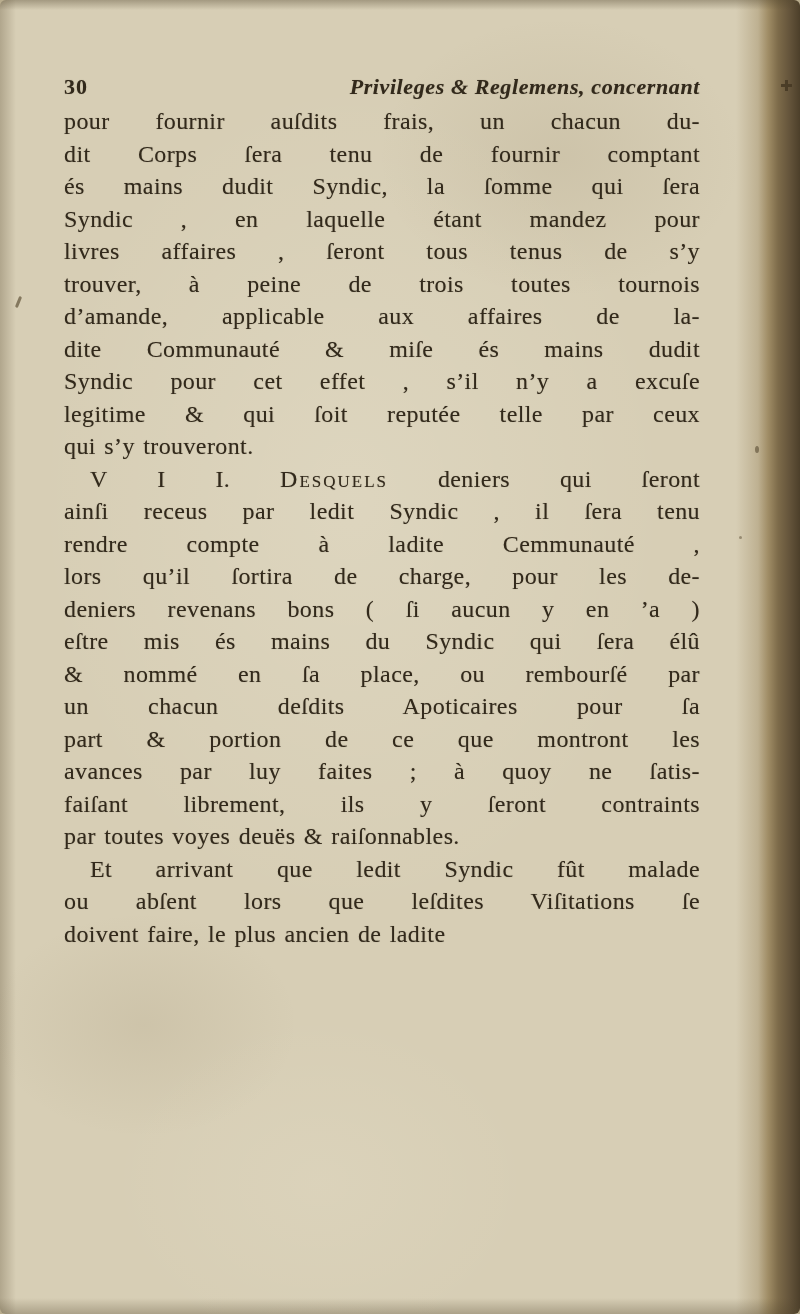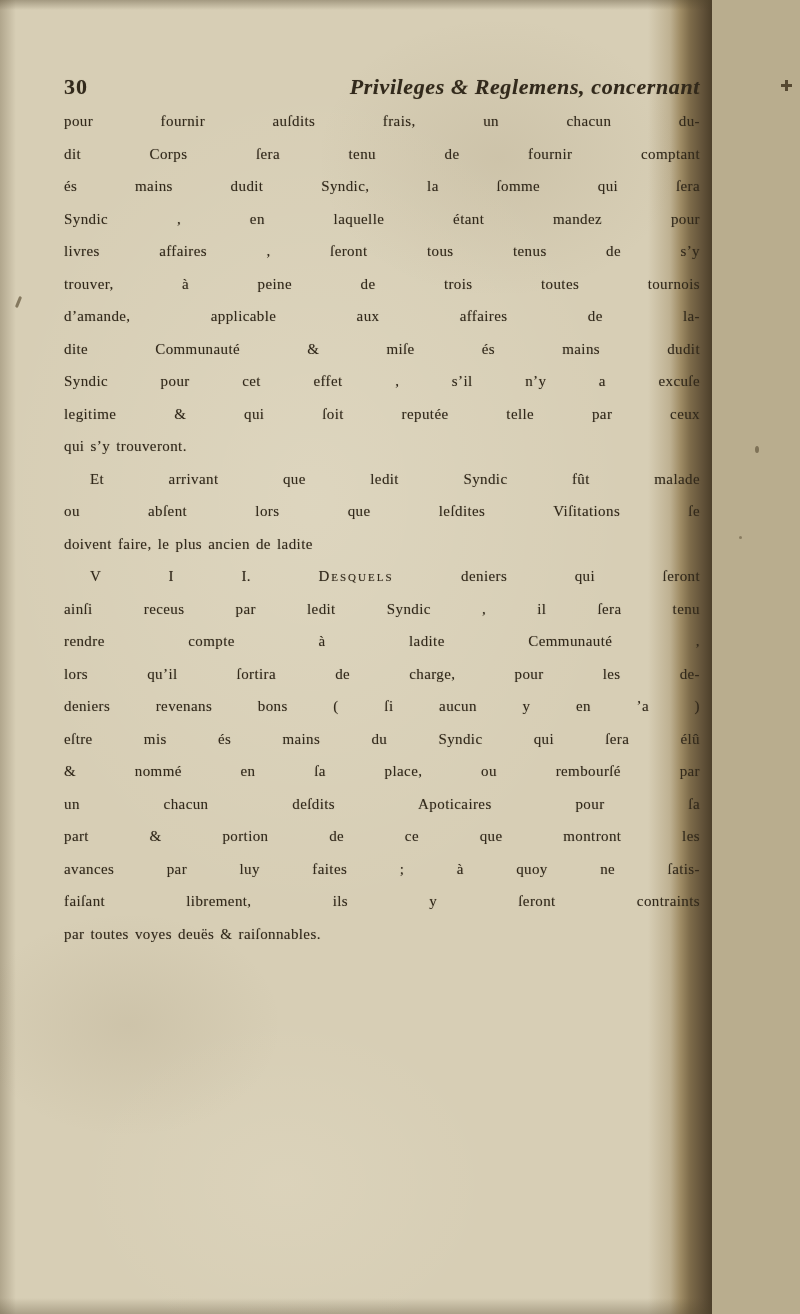--- a/index.html
+++ b/index.html
@@ -4,38 +4,39 @@
 <style>
   html, body { margin: 0; padding: 0; }
   body {
     width: 800px; height: 1314px;
     overflow: hidden;
     background: #b9ad8e;
     font-family: "Liberation Serif", "DejaVu Serif", serif;
   }
   .page {
     position: relative;
-    width: 712px; height: 1314px;
+    width: 800px; height: 1314px;
     background:
       
       radial-gradient(ellipse 220px 160px at 18% 78%, rgba(120,102,70,0.10), rgba(120,102,70,0) 70%),
       radial-gradient(ellipse 260px 200px at 70% 12%, rgba(120,102,70,0.10), rgba(120,102,70,0) 70%),
       radial-gradient(ellipse 300px 240px at 40% 90%, rgba(255,250,235,0.10), rgba(255,250,235,0) 70%),
       
       radial-gradient(ellipse 420px 560px at 44% 38%, rgba(255,252,240,0.16), rgba(255,252,240,0) 75%),
       
       linear-gradient(180deg, rgba(80,68,44,0.38) 0px, rgba(80,68,44,0) 10px),
       
       linear-gradient(0deg, rgba(80,68,44,0.32) 0px, rgba(80,68,44,0) 16px),
       
       linear-gradient(90deg, rgba(96,82,56,0.32) 0px, rgba(96,82,56,0) 16px),
       
       linear-gradient(270deg, #4c3f2a 0px, #63533a 10px, #7d6b4a 22px, #a08d66 32px,
                       rgba(160,141,102,0.45) 42px, rgba(160,141,102,0.0) 64px),
       #d7ceb5;
+    border-radius: 6px;
   }
   .textblock {
     position: absolute;
     left: 64px; top: 70px;
     width: 636px;
     color: #32291b;
     text-shadow: 0 0 1px rgba(50,42,29,0.35);
   }
   .runhead {
     display: flex;
@@ -51,21 +52,21 @@
     letter-spacing: 1px;
   }
   .headtitle {
     flex: 1;
     text-align: right;
     font-style: italic;
     font-weight: 700;
     letter-spacing: 0.6px;
   }
   .body {
-    font-size: 15px;
+    font-size: 24px;
     line-height: 32.5px;
     letter-spacing: 0.4px;
     word-spacing: 2px;
   }
   .line {
     text-align: justify;
     text-align-last: justify;
     white-space: nowrap;
   }
   .line.end {
@@ -118,35 +119,35 @@
         <div class="line">livres affaires , ſeront tous tenus de s’y</div>
         <div class="line">trouver, à peine de trois toutes tournois</div>
         <div class="line">d’amande, applicable aux affaires de la-</div>
         <div class="line">dite Communauté &amp; miſe és mains dudit</div>
         <div class="line">Syndic pour cet effet , s’il n’y a excuſe</div>
         <div class="line">legitime &amp; qui ſoit reputée telle par ceux</div>
         <div class="line end">qui s’y trouveront.</div>
       </div>
 
       <div class="para">
-        <div class="line ind">Et arrivant que ledit Syndic fût malade</div>
-        <div class="line">ou abſent lors que leſdites Viſitations ſe</div>
-        <div class="line end">doivent faire, le plus ancien de ladite</div>
-      </div>
-
-      <div class="para">
         <div class="line ind"><span>V I I.</span> <span class="sc">Desquels</span> <span>deniers qui ſeront</span></div>
         <div class="line">ainſi receus par ledit Syndic , il ſera tenu</div>
         <div class="line">rendre compte à ladite Cemmunauté ,</div>
         <div class="line">lors qu’il ſortira de charge, pour les de-</div>
         <div class="line">deniers revenans bons ( ſi aucun y en ’a )</div>
         <div class="line">eſtre mis és mains du Syndic qui ſera élû</div>
         <div class="line">&amp; nommé en ſa place, ou rembourſé par</div>
         <div class="line">un chacun deſdits Apoticaires pour ſa</div>
         <div class="line">part &amp; portion de ce que montront les</div>
         <div class="line">avances par luy faites ; à quoy ne ſatis-</div>
         <div class="line">faiſant librement, ils y ſeront contraints</div>
         <div class="line end">par toutes voyes deuës &amp; raiſonnables.</div>
       </div>
 
+      <div class="para">
+        <div class="line ind">Et arrivant que ledit Syndic fût malade</div>
+        <div class="line">ou abſent lors que leſdites Viſitations ſe</div>
+        <div class="line end">doivent faire, le plus ancien de ladite</div>
+      </div>
+
     </div>
   </div>
 </div>
 
 </body></html>

